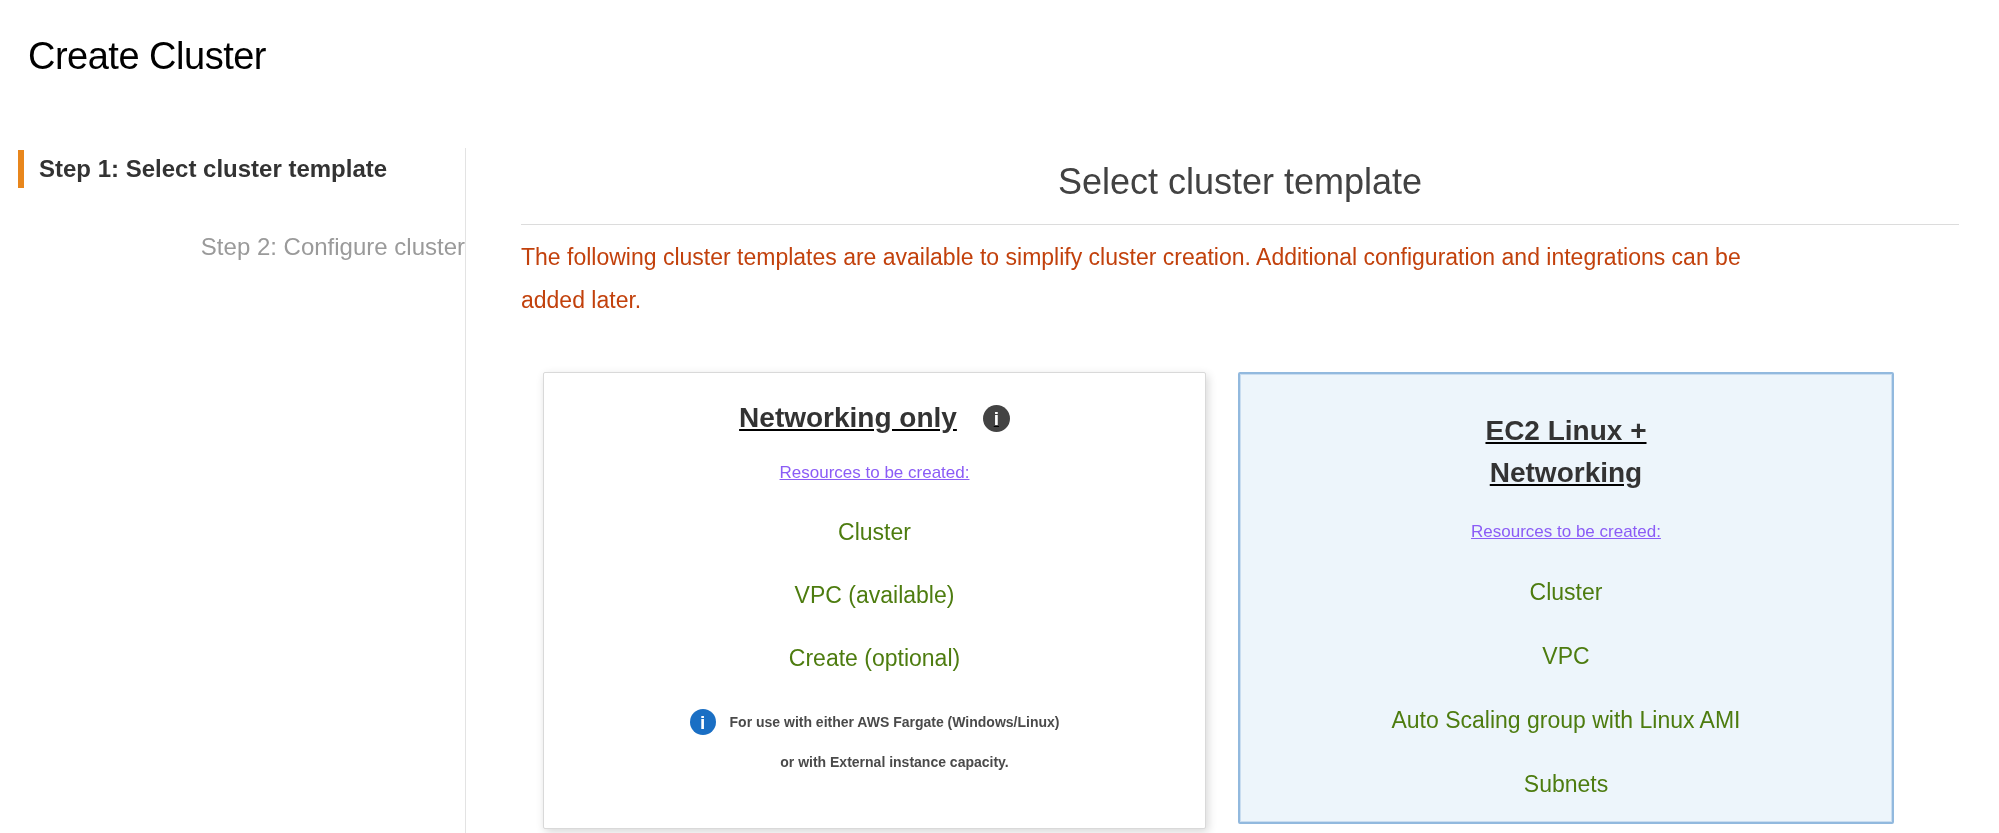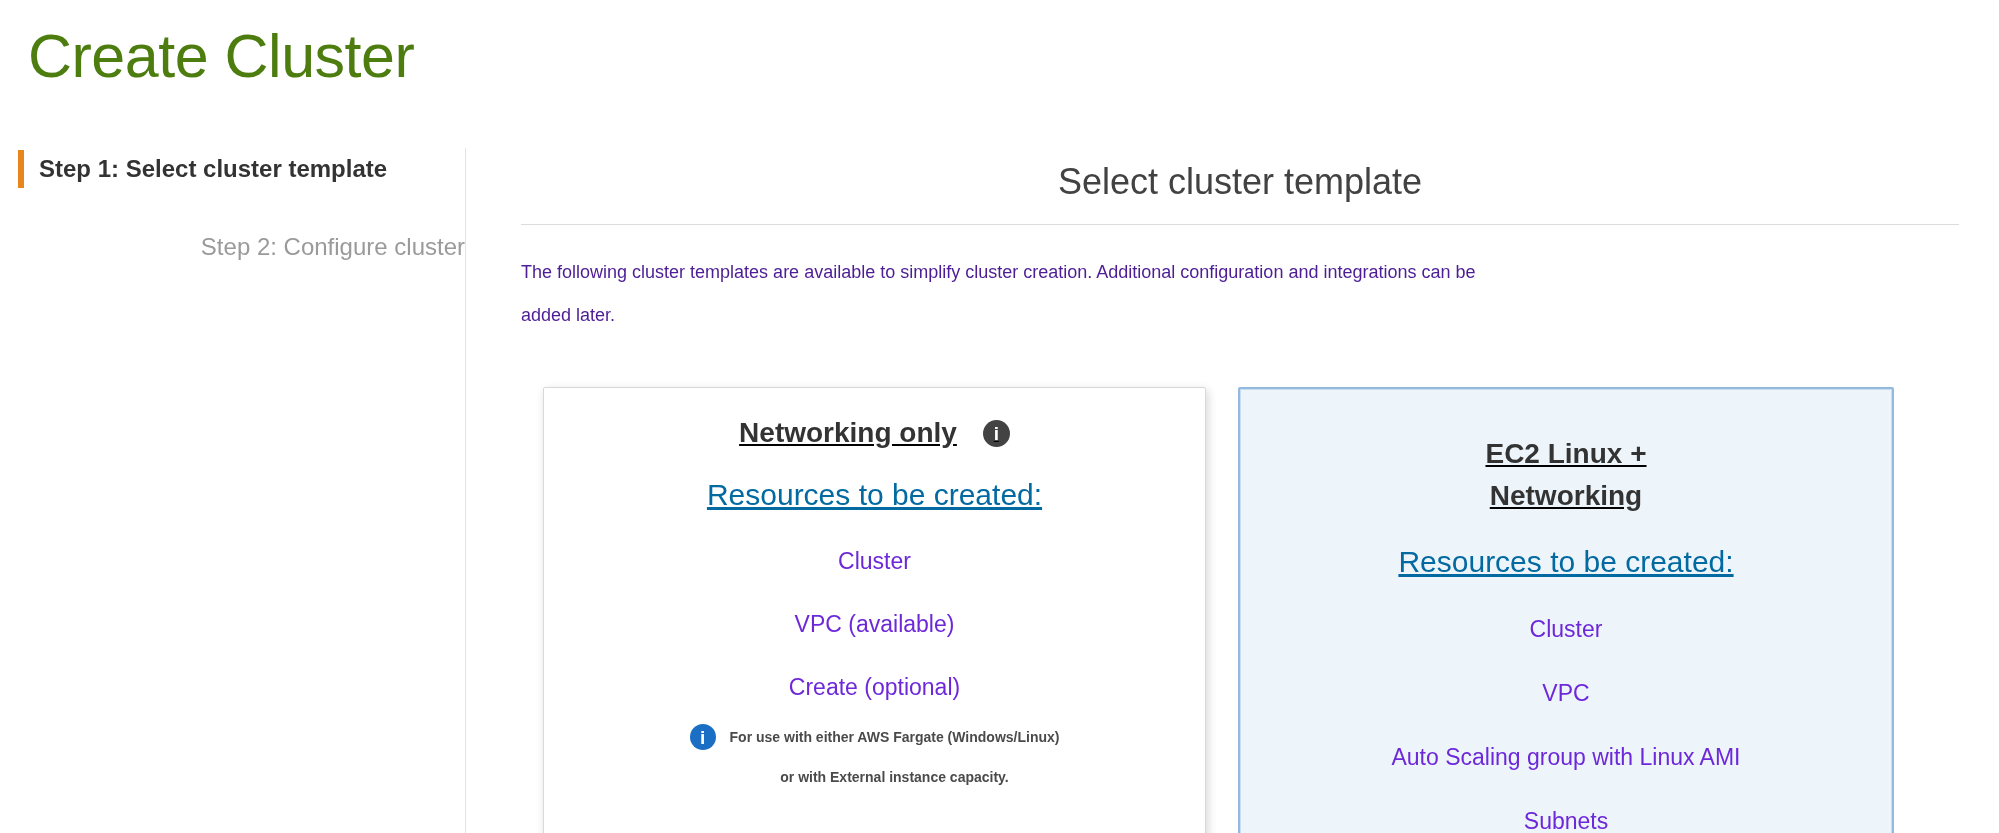--- a/index.html
+++ b/index.html
@@ -7,24 +7,24 @@
     width: 1999px; height: 833px;
     background: #ffffff;
     font-family: "Liberation Sans", "DejaVu Sans", sans-serif;
     overflow: hidden;
   }
   .page { width: 1999px; height: 833px; position: relative; }
 
   
   .page-title {
     margin: 30px 12px 0 28px;
-    font-size: 61px;
+    font-size: 38px;
     line-height: 52px;
     font-weight: 400;
-    color: #4d7c0f;
+    color: #000000;
     letter-spacing: -0.5px;
   }
 
   
   .content {
     display: flex;
     align-items: stretch;
     margin-top: 66px;
     height: 685px;
   }
@@ -62,24 +62,24 @@
     font-weight: 400;
     color: #424242;
     text-align: center;
   }
   .heading-divider {
     border: none;
     border-top: 1px solid #dcdcdc;
     margin: 20px 0 0 0;
   }
   .section-description {
-    margin-top: 26px;
-    font-size: 18px;
+    margin-top: 11px;
+    font-size: 23px;
     line-height: 43px;
-    color: #4c1d95;
+    color: #c2410c;
     white-space: pre-line;
   }
 
   
   .cards {
     display: flex;
     gap: 32px;
     margin: 50px 0 0 22px;
   }
   .card {
@@ -102,34 +102,34 @@
     box-shadow: inset 0 0 0 1px #c9ddf0;
   }
   .card-title {
     font-size: 28px;
     line-height: 38px;
     font-weight: bold;
     color: #333333;
     display: inline-block;
     white-space: pre-line;
   }
-  .card.selected .card-title { line-height: 42px; margin-top: 18px; }
+  .card.selected .card-title { line-height: 42px; margin-top: 10px; }
   .title-row { display: flex; justify-content: center; align-items: center; gap: 26px; text-decoration: underline; }
   .res-label {
     margin-top: 26px;
-    font-size: 30px;
-    color: #0369a1;
+    font-size: 17px;
+    color: #8b5cf6;
     text-decoration: underline;
     text-align: center;
   }
   .card.selected .res-label { margin-top: 28px; }
   .card-line {
     margin-top: 36px;
     font-size: 23px;
-    color: #6d28d9;
+    color: #4d7c0f;
   }
   .card.selected .card-line { margin-top: 37px; }
 
   
   .info-icon {
     display: inline-flex;
     align-items: center;
     justify-content: center;
     width: 27px; height: 27px;
     border-radius: 50%;

